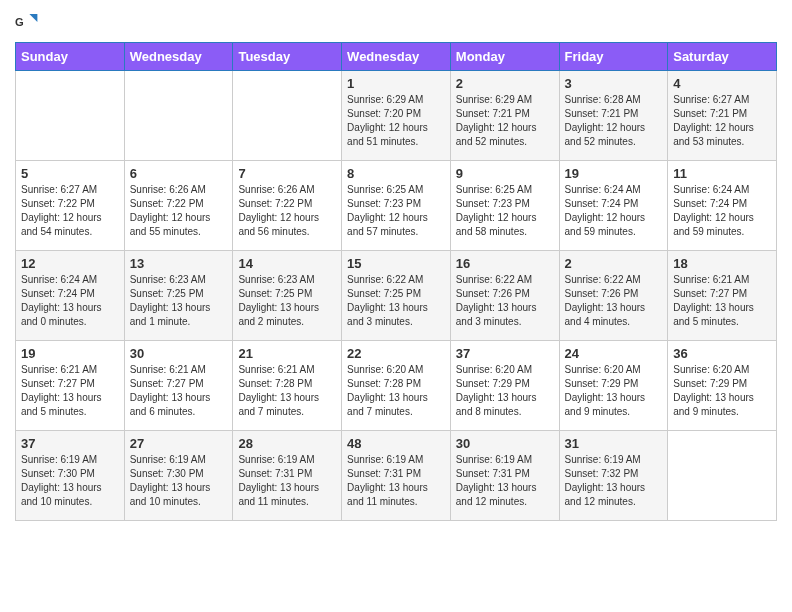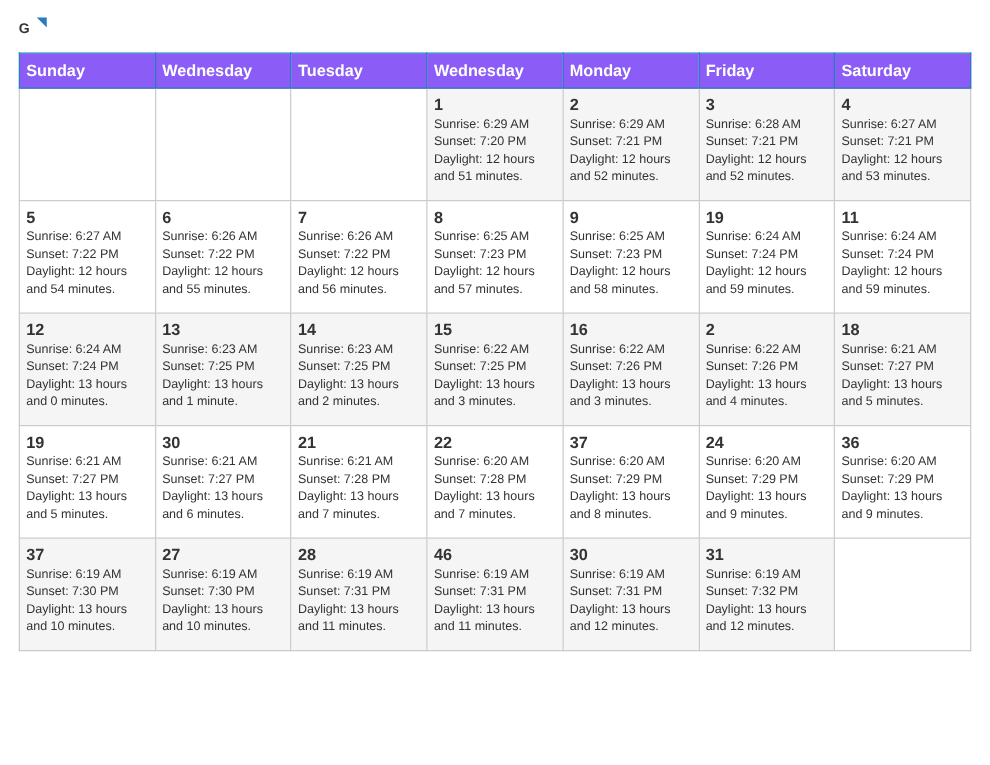--- a/index.html
+++ b/index.html
@@ -248,21 +248,21 @@
         </td>
         <td>
           <span class="day-num">27</span>
           <div class="day-info">Sunrise: 6:19 AM<br>Sunset: 7:30 PM<br>Daylight: 13 hours and 10 minutes.</div>
         </td>
         <td>
           <span class="day-num">28</span>
           <div class="day-info">Sunrise: 6:19 AM<br>Sunset: 7:31 PM<br>Daylight: 13 hours and 11 minutes.</div>
         </td>
         <td>
-          <span class="day-num">46</span>
+          <span class="day-num">48</span>
           <div class="day-info">Sunrise: 6:19 AM<br>Sunset: 7:31 PM<br>Daylight: 13 hours and 11 minutes.</div>
         </td>
         <td>
           <span class="day-num">30</span>
           <div class="day-info">Sunrise: 6:19 AM<br>Sunset: 7:31 PM<br>Daylight: 13 hours and 12 minutes.</div>
         </td>
         <td>
           <span class="day-num">31</span>
           <div class="day-info">Sunrise: 6:19 AM<br>Sunset: 7:32 PM<br>Daylight: 13 hours and 12 minutes.</div>
         </td>

